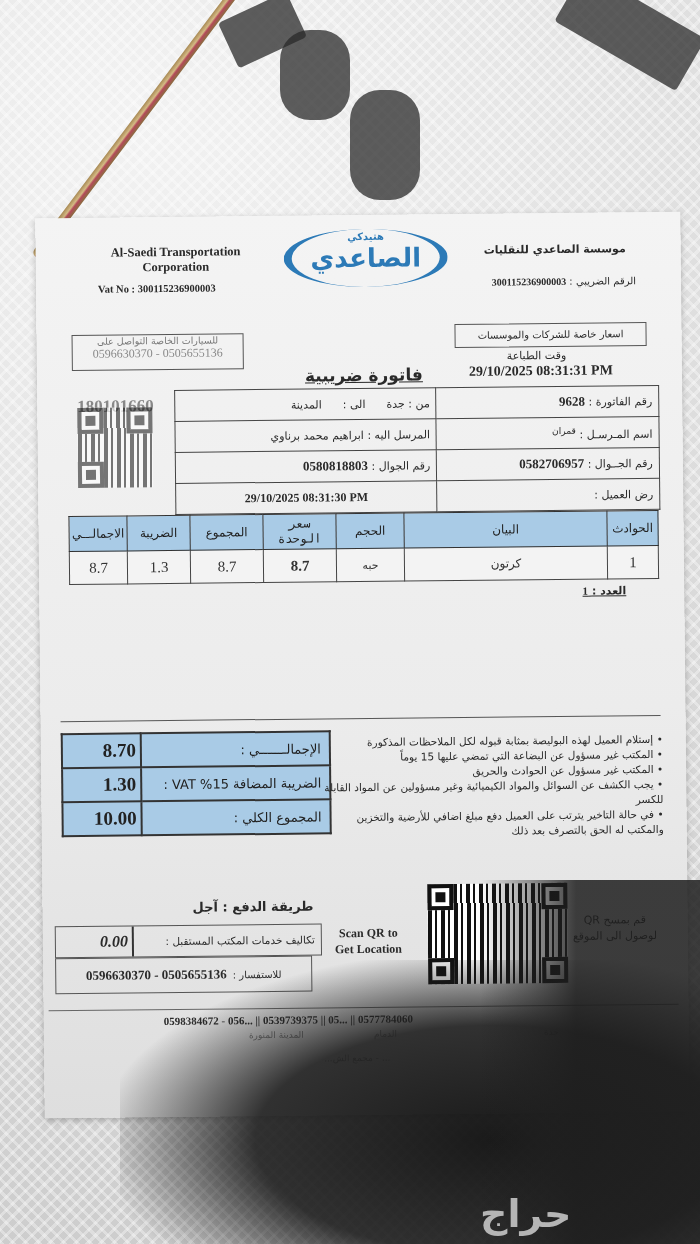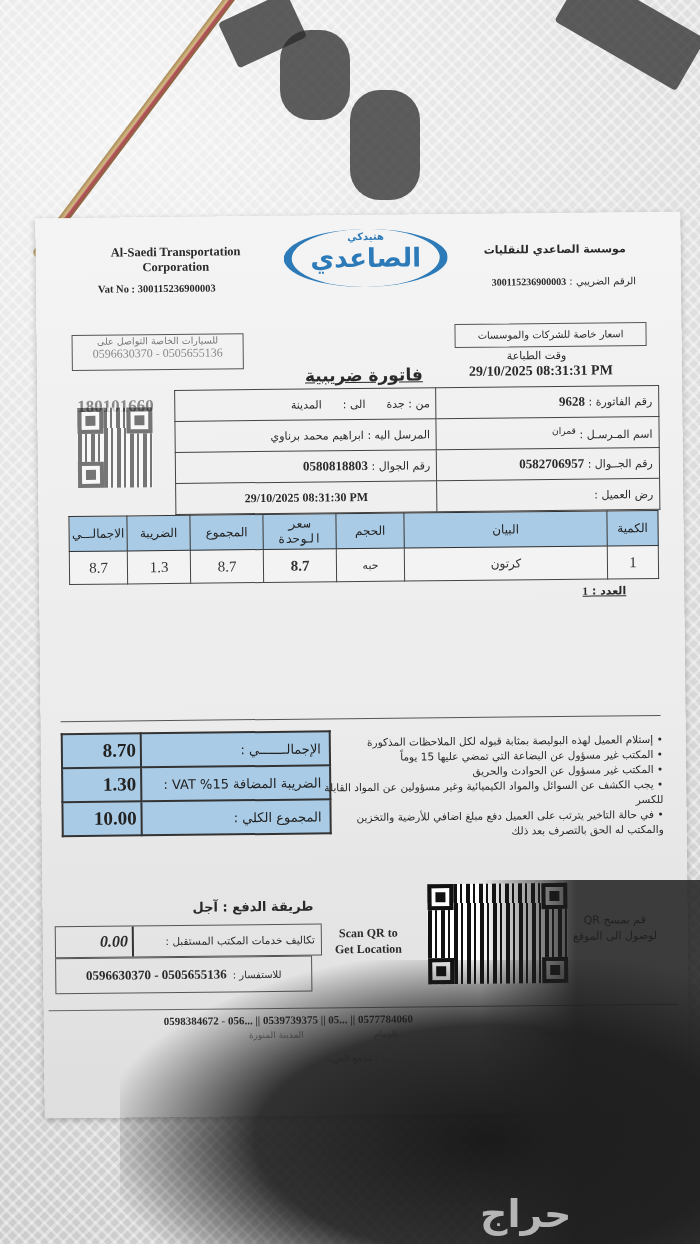--- a/index.html
+++ b/index.html
@@ -142,21 +142,21 @@
     <tr>
       <td class="en" style="text-align:center;font-size:12px;">29/10/2025 08:31:30 PM</td>
       <td class="ar">رض العميل :</td>
     </tr>
   </tbody>
     </table>
 
   <table class="items" dir="rtl">
     <tbody>
         <tr>
-      <th style="width:48px;">الكمية</th>
+      <th style="width:48px;">الحوادث</th>
       <th style="width:200px;">البيان</th>
       <th style="width:65px;">الحجم</th>
       <th style="width:70px;font-family:Liberation Mono, monospace;">سعر الوحدة</th>
       <th style="width:70px;">المجموع</th>
       <th style="width:60px;">الضريبة</th>
       <th>الاجمالـــي</th>
     </tr>
     <tr>
       <td>1</td>
       <td class="ar" style="font-size:12px;">كرتون</td>

